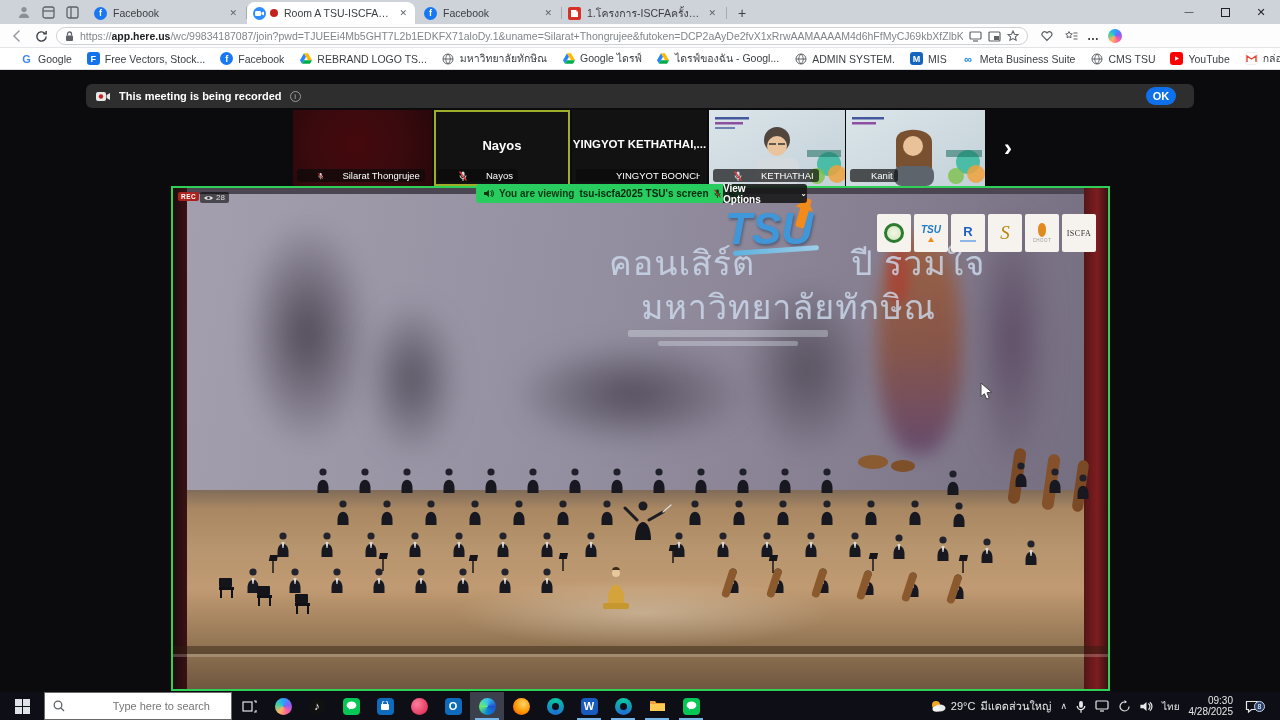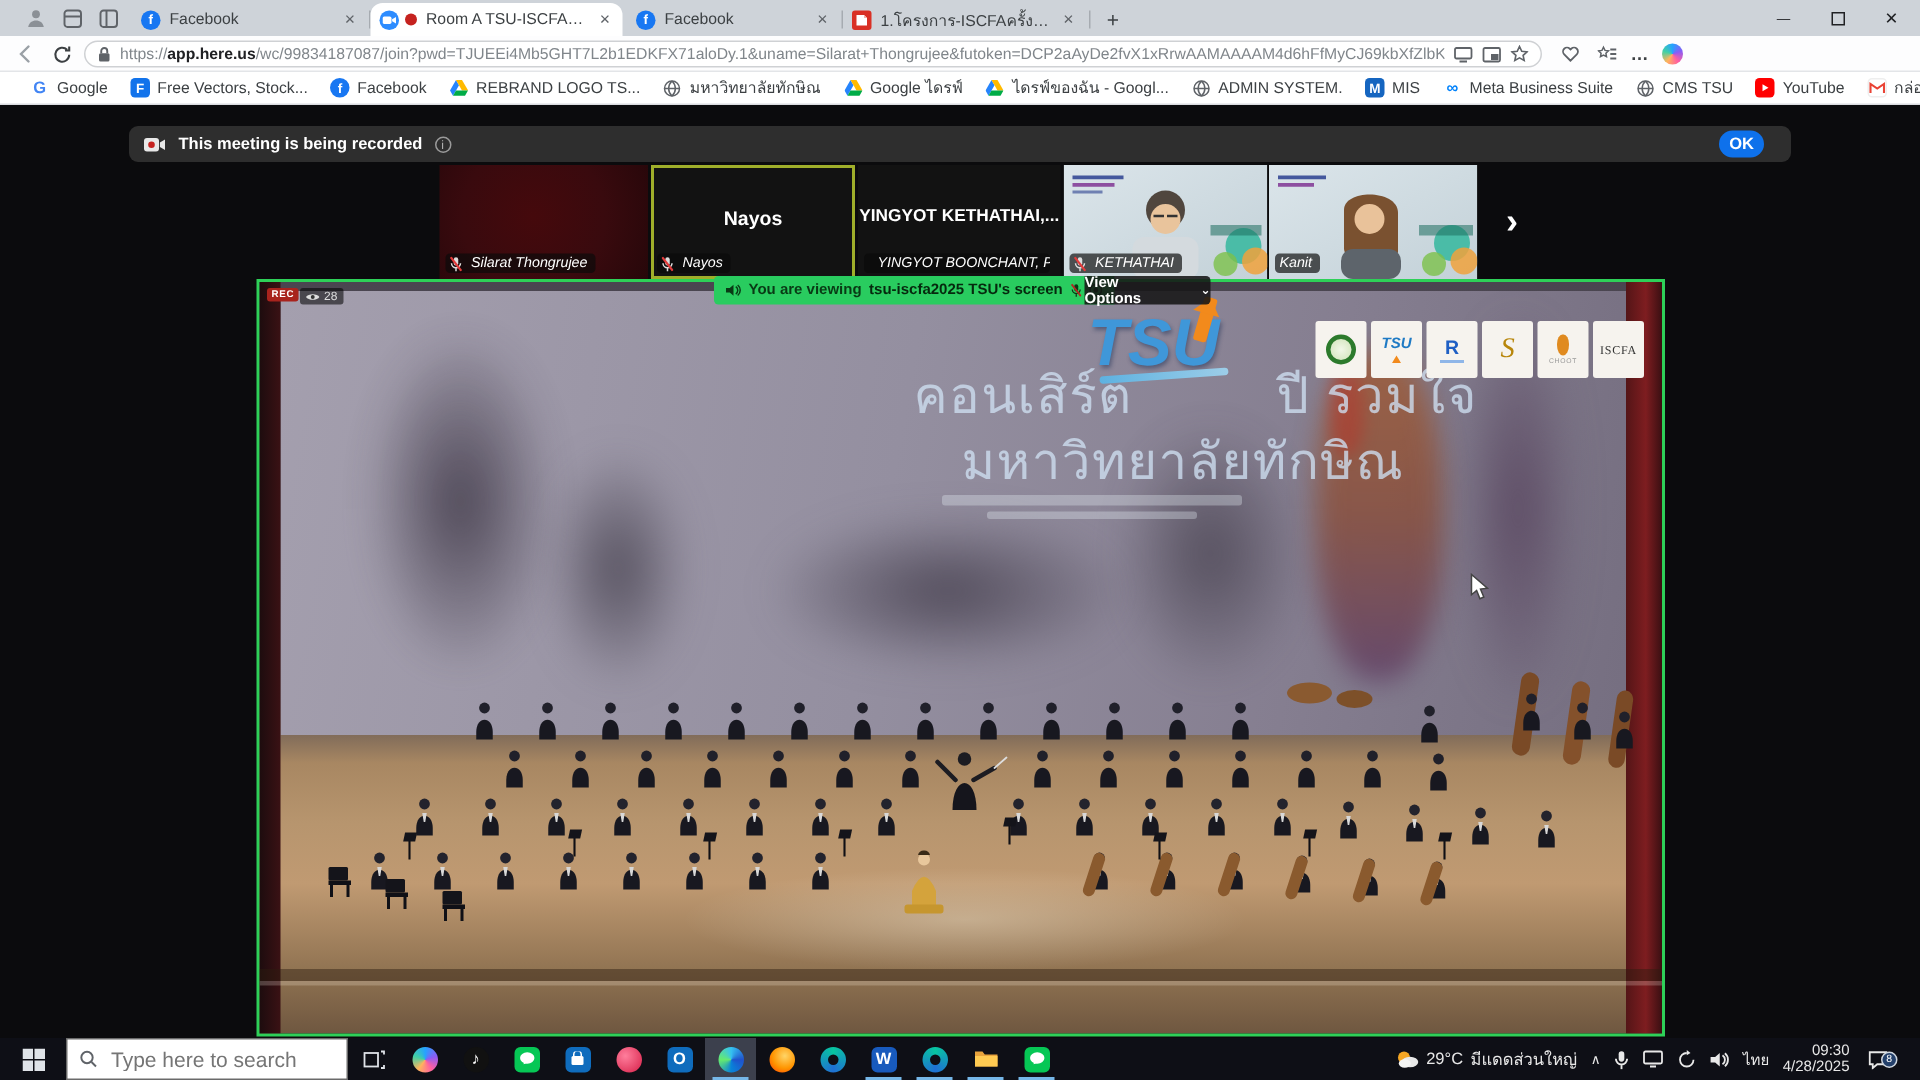--- a/index.html
+++ b/index.html
@@ -39,21 +39,21 @@
   .bmi.yt{background:#f00;}
   
   .content{position:absolute;left:0;top:70px;width:1280px;height:622px;background:#0b0b0d;}
   .recbar{position:absolute;left:86px;top:14px;width:1108px;height:24px;background:#2e2e2e;border-radius:6px;display:flex;align-items:center;padding:0 10px;gap:8px;}
   .recbar .txt{color:#fff;font-size:11px;font-weight:bold;}
   .okbtn{margin-left:auto;background:#0e71eb;color:#fff;font-size:11px;font-weight:bold;border:none;border-radius:10px;width:30px;height:18px;display:flex;align-items:center;justify-content:center;margin-right:8px;}
   .info{width:11px;height:11px;border:1px solid #9a9a9a;border-radius:50%;color:#b5b5b5;font-size:8px;display:flex;align-items:center;justify-content:center;}
   
   .tile{position:absolute;top:40px;height:76px;overflow:hidden;background:#000;}
   .tile .center{position:absolute;left:0;right:0;top:28px;text-align:center;color:#fff;font-weight:bold;font-size:12px;}
-  .nlabel{position:absolute;left:4px;bottom:4px;background:rgba(10,10,10,.68);border-radius:3px;padding:1px 5px 1px 3px;display:flex;align-items:center;gap:6px;color:#fff;font-size:9.5px;white-space:nowrap;max-width:92%;overflow:hidden;font-style:italic;}
+  .nlabel{position:absolute;left:4px;bottom:4px;background:rgba(10,10,10,.68);border-radius:3px;padding:1px 5px 1px 21px;display:flex;align-items:center;gap:19px;color:#fff;font-size:9.5px;white-space:nowrap;max-width:92%;overflow:hidden;}
   .t-maroon{background:radial-gradient(circle at 45% 45%,#45090c 0%,#390a0e 55%,#27070a 100%);}
   .t-black{background:#121212;}
   .t-hl{outline:2px solid #9fae2a;outline-offset:-2px;}
   .chev{position:absolute;left:995px;top:62px;width:26px;height:32px;color:#fff;font-size:24px;font-weight:bold;display:flex;align-items:center;justify-content:center;}
   
   .shared{position:absolute;left:171px;top:116px;width:939px;height:505px;border:2px solid #2ed058;overflow:hidden;
     background:linear-gradient(180deg,#4a4550 0%,#56505c 40%,#6d6268 56%,#7e6a59 60%,#a88762 64%,#b7956e 72%,#c09a72 80%,#8f7251 92%,#6f5740 100%);}
   .proj{position:absolute;left:14px;top:6px;width:903px;height:296px;background:linear-gradient(100deg,#a49fae 0%,#948fa0 45%,#857e90 75%,#756e80 100%);overflow:hidden;}
   .blob{position:absolute;border-radius:45%;filter:blur(12px);}
   .curtL{position:absolute;left:0;top:0;width:14px;height:100%;background:linear-gradient(90deg,#1d0c0e,#3a1114);}
@@ -74,21 +74,21 @@
   .spot{position:absolute;left:280px;top:390px;width:380px;height:70px;border-radius:50%;background:radial-gradient(ellipse,rgba(255,255,240,.30),rgba(255,255,240,0) 70%);}
   
   .cursor{position:absolute;left:980px;top:312px;}
   
   .taskbar{position:absolute;left:0;top:692px;width:1280px;height:28px;background:#0e0f16;display:flex;align-items:stretch;color:#e8e8e8;}
   .tb-cell{width:34px;display:flex;align-items:center;justify-content:center;position:relative;flex:none;}
   .tb-cell.start{width:44px;}
   .tb-cell.active{background:#3c404d;}
   .openline{position:absolute;bottom:0;left:50%;margin-left:-12px;width:24px;height:2px;background:#76b7e8;}
   .searchbox{width:188px;background:#fff;border:1px solid #6a6a6a;display:flex;align-items:center;gap:7px;padding:0 8px;flex:none;}
-  .searchbox input{border:none;outline:none;width:140px;font-size:14px;color:#444;background:transparent;}
+  .searchbox input{border:none;outline:none;width:140px;font-size:11px;color:#444;background:transparent;text-align:right;}
   .appico{width:17px;height:17px;border-radius:4px;display:flex;align-items:center;justify-content:center;font-size:11px;font-weight:bold;color:#fff;}
   .tray{margin-left:auto;display:flex;align-items:center;gap:9px;padding-right:4px;font-size:11px;}
   .clock{text-align:right;font-size:10px;line-height:11px;}
   .notif{position:relative;width:20px;display:flex;align-items:center;justify-content:center;}
   .badge{position:absolute;right:-3px;bottom:1px;background:#24406b;border:1px solid #cfd6df;color:#fff;border-radius:50%;width:11px;height:11px;font-size:7px;display:flex;align-items:center;justify-content:center;}
   .sliver{width:5px;border-left:1px solid #3a3d46;flex:none;}
   svg{display:block;}
 </style>
 </head>
 <body>

